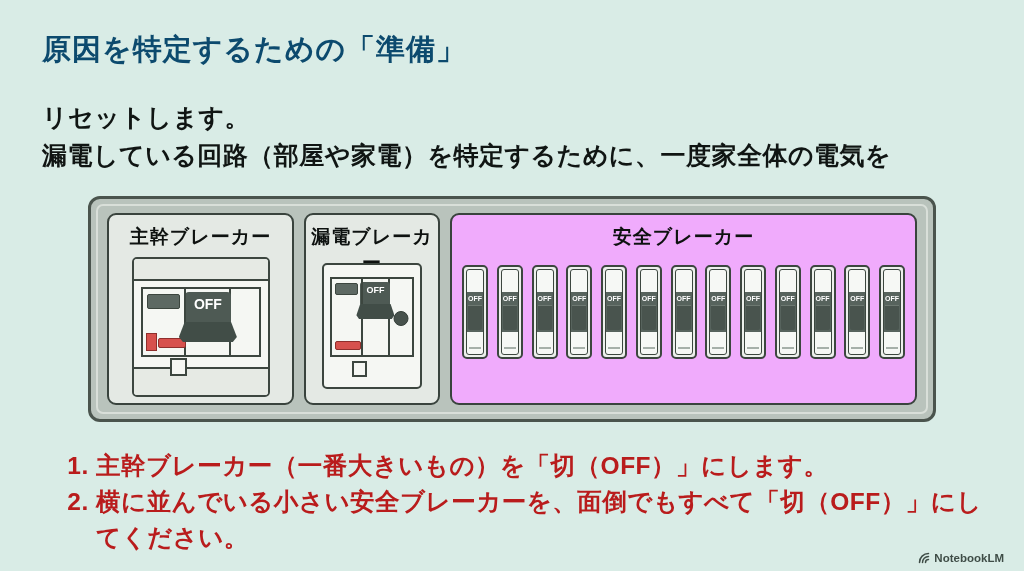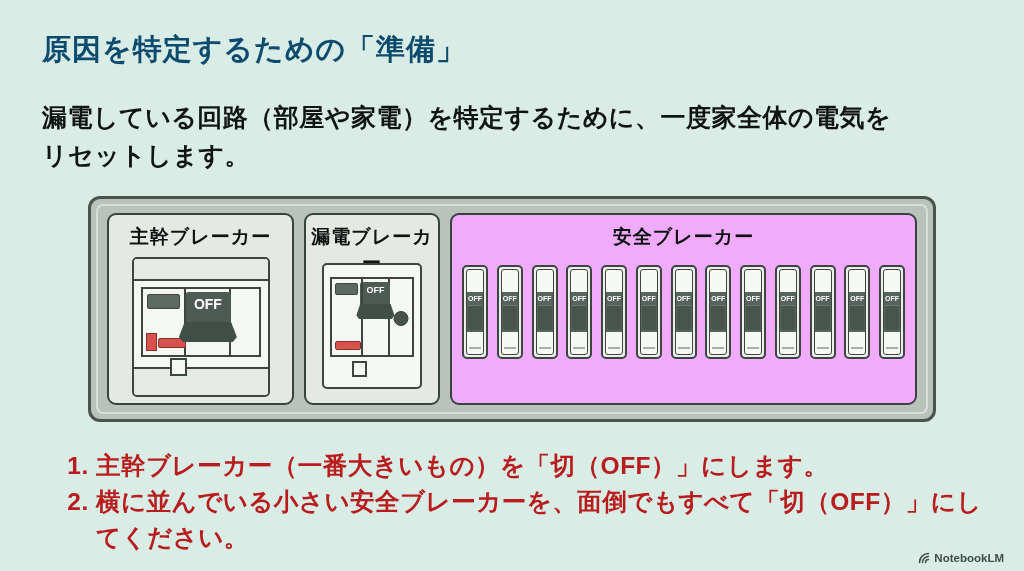--- a/index.html
+++ b/index.html
@@ -166,22 +166,22 @@
   }
 </style>
 </head>
 <body>
 
 <div class="slide">
 
   <h1 class="title">原因を特定するための「準備」</h1>
 
   <div class="lead">
+    <span class="lead-line">リセットします。</span>
     <span class="lead-line">漏電している回路（部屋や家電）を特定するために、一度家全体の電気を</span>
-    <span class="lead-line">リセットします。</span>
   </div>
 
   <div class="panel">
     <div class="panel-inner">
 
       <section class="sec sec-main">
         <div class="sec-label">主幹ブレーカー</div>
         <div class="bk-body">
           <div class="bk-top"></div>
           <div class="bk-unit">

